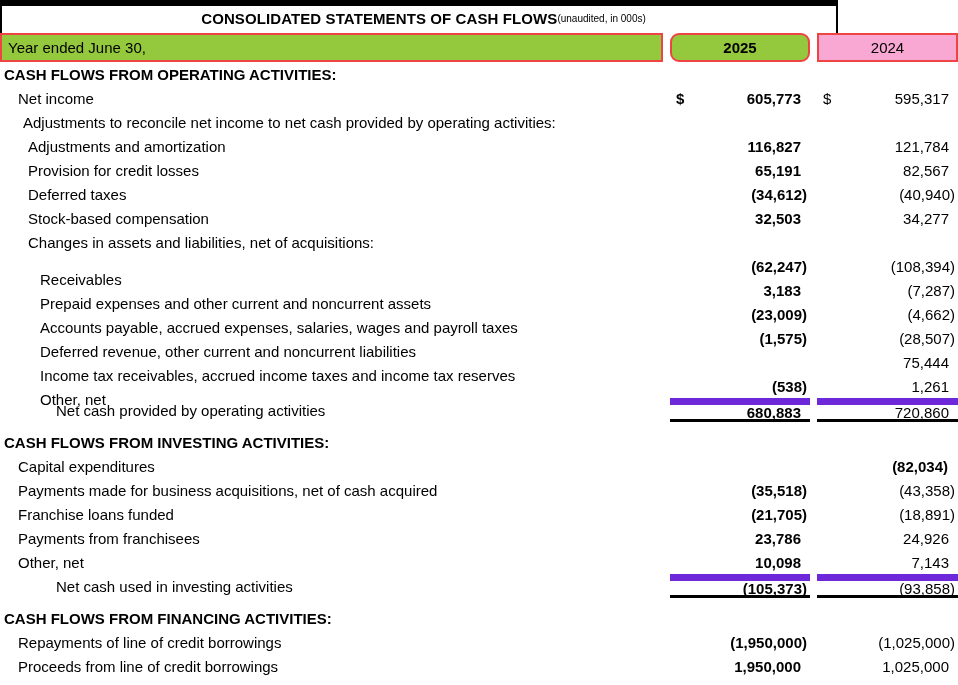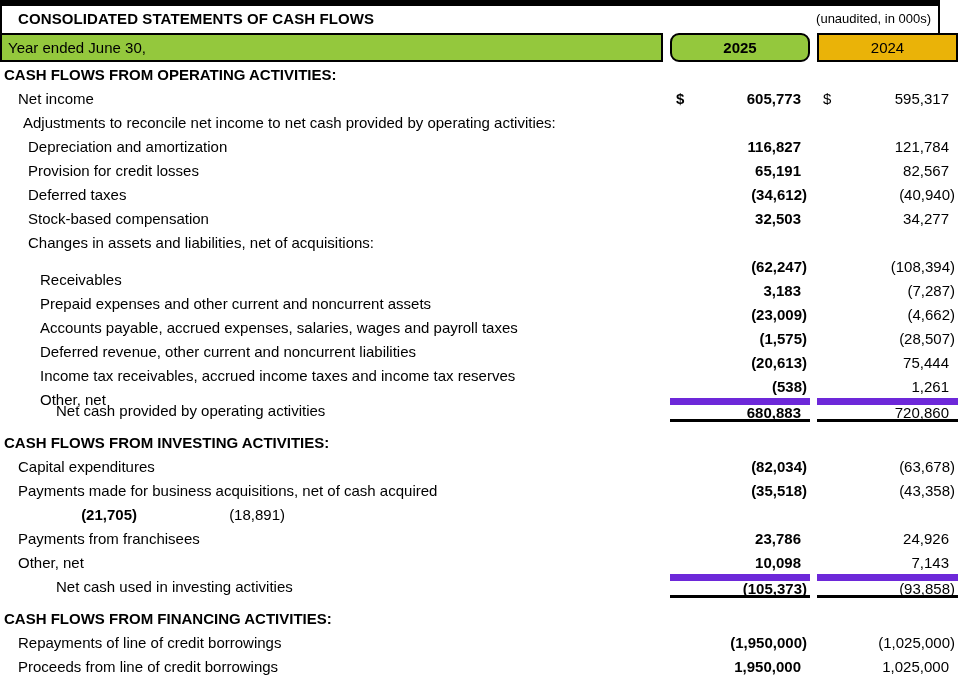--- a/index.html
+++ b/index.html
@@ -6,33 +6,33 @@
   html, body { background: #ffffff; }
   body { font-family: "Liberation Sans", sans-serif; color: #000; }
   .sheet {
     position: relative;
     width: 958px; height: 685px;
     background: #fff;
     overflow: hidden;
   }
   
   .title-row {
-    width: 940px; height: 33px;
+    width: 838px; height: 33px;
     border-top: 6px solid #000;
     border-left: 2px solid #000;
     border-right: 2px solid #000;
-    display: flex; align-items: center; justify-content: space-between;
+    display: flex; align-items: center; justify-content: center;
     padding: 0 7px 2px 16px;
   }
   .title-row .title { font-weight: 700; font-size: 15px; letter-spacing: .1px; }
-  .title-row .note { font-size: 13px; }
+  .title-row .note { font-size: 10px; }
   
   .head-row { display: flex; width: 958px; height: 29px; }
   .head-cell {
-    border: 2px solid #000000;
+    border: 2px solid #ef4444;
     display: flex; align-items: center;
     font-size: 15px; height: 29px;
   }
   .head-label { flex: 1 1 auto; padding-left: 6px; margin-right: 7px; }
   .head-col1 { width: 140px; justify-content: center; font-weight: 700; margin-right: 7px; border-radius: 9px; }
   .head-col2 { width: 141px; justify-content: center; }
   
   .tbody { width: 958px; }
   .row { display: flex; align-items: center; height: 24px; font-size: 15px; }
   .row .lbl { flex: 1 1 auto; margin-right: 7px; white-space: nowrap; overflow: hidden; }
@@ -64,21 +64,21 @@
 <div class="sheet">
 
   <div class="title-row">
     <span class="title">CONSOLIDATED STATEMENTS OF CASH FLOWS</span>
     <span class="note">(unaudited, in 000s)</span>
   </div>
 
   <div class="head-row">
     <div class="head-cell head-label" style="background: rgb(148, 200, 61);">Year ended June 30,</div>
     <div class="head-cell head-col1" style="background: rgb(148, 200, 61);">2025</div>
-    <div class="head-cell head-col2" style="background: #eab308;">2024</div>
+    <div class="head-cell head-col2" style="background: #f9a8d4;">2024</div>
   </div>
 
   <div class="tbody">
       <div class="row section">
         <div class="lbl ind0">CASH FLOWS FROM OPERATING ACTIVITIES:</div>
       </div>
       <div class="row data">
         <div class="lbl ind1">Net income</div>
         <div class="cell c1">
           <span class="cur">$</span>
@@ -86,21 +86,21 @@
         </div>
         <div class="cell c2">
           <span class="cur">$</span>
           <span class="val">595,317</span>
         </div>
       </div>
       <div class="row label">
         <div class="lbl ind2">Adjustments to reconcile net income to net cash provided by operating activities:</div>
       </div>
       <div class="row data">
-        <div class="lbl ind3">Depreciation and amortization</div>
+        <div class="lbl ind3">Adjustments and amortization</div>
         <div class="cell c1">
           <span class="val">116,827</span>
         </div>
         <div class="cell c2">
           <span class="val">121,784</span>
         </div>
       </div>
       <div class="row data">
         <div class="lbl ind3">Provision for credit losses</div>
         <div class="cell c1">
@@ -162,23 +162,20 @@
         <div class="lbl ind4">Deferred revenue, other current and noncurrent liabilities</div>
         <div class="cell c1">
           <span class="val neg">(1,575)</span>
         </div>
         <div class="cell c2">
           <span class="val neg">(28,507)</span>
         </div>
       </div>
       <div class="row data">
         <div class="lbl ind4">Income tax receivables, accrued income taxes and income tax reserves</div>
-        <div class="cell c1">
-          <span class="val neg">(20,613)</span>
-        </div>
         <div class="cell c2">
           <span class="val">75,444</span>
         </div>
       </div>
       <div class="row data">
         <div class="lbl ind4">Other, net</div>
         <div class="cell c1">
           <span class="val neg">(538)</span>
         </div>
         <div class="cell c2">
@@ -195,34 +192,32 @@
         </div>
       </div>
       <div class="row section gap-before">
         <div class="lbl ind0">CASH FLOWS FROM INVESTING ACTIVITIES:</div>
       </div>
       <div class="row data">
         <div class="lbl ind1">Capital expenditures</div>
         <div class="cell c1">
           <span class="val neg">(82,034)</span>
         </div>
-        <div class="cell c2">
-          <span class="val neg">(63,678)</span>
-        </div>
       </div>
       <div class="row data">
         <div class="lbl ind1">Payments made for business acquisitions, net of cash acquired</div>
         <div class="cell c1">
           <span class="val neg">(35,518)</span>
         </div>
         <div class="cell c2">
           <span class="val neg">(43,358)</span>
         </div>
       </div>
       <div class="row data">
+        <div class="lbl ind1">Franchise loans funded</div>
         <div class="cell c1">
           <span class="val neg">(21,705)</span>
         </div>
         <div class="cell c2">
           <span class="val neg">(18,891)</span>
         </div>
       </div>
       <div class="row data">
         <div class="lbl ind1">Payments from franchisees</div>
         <div class="cell c1">

